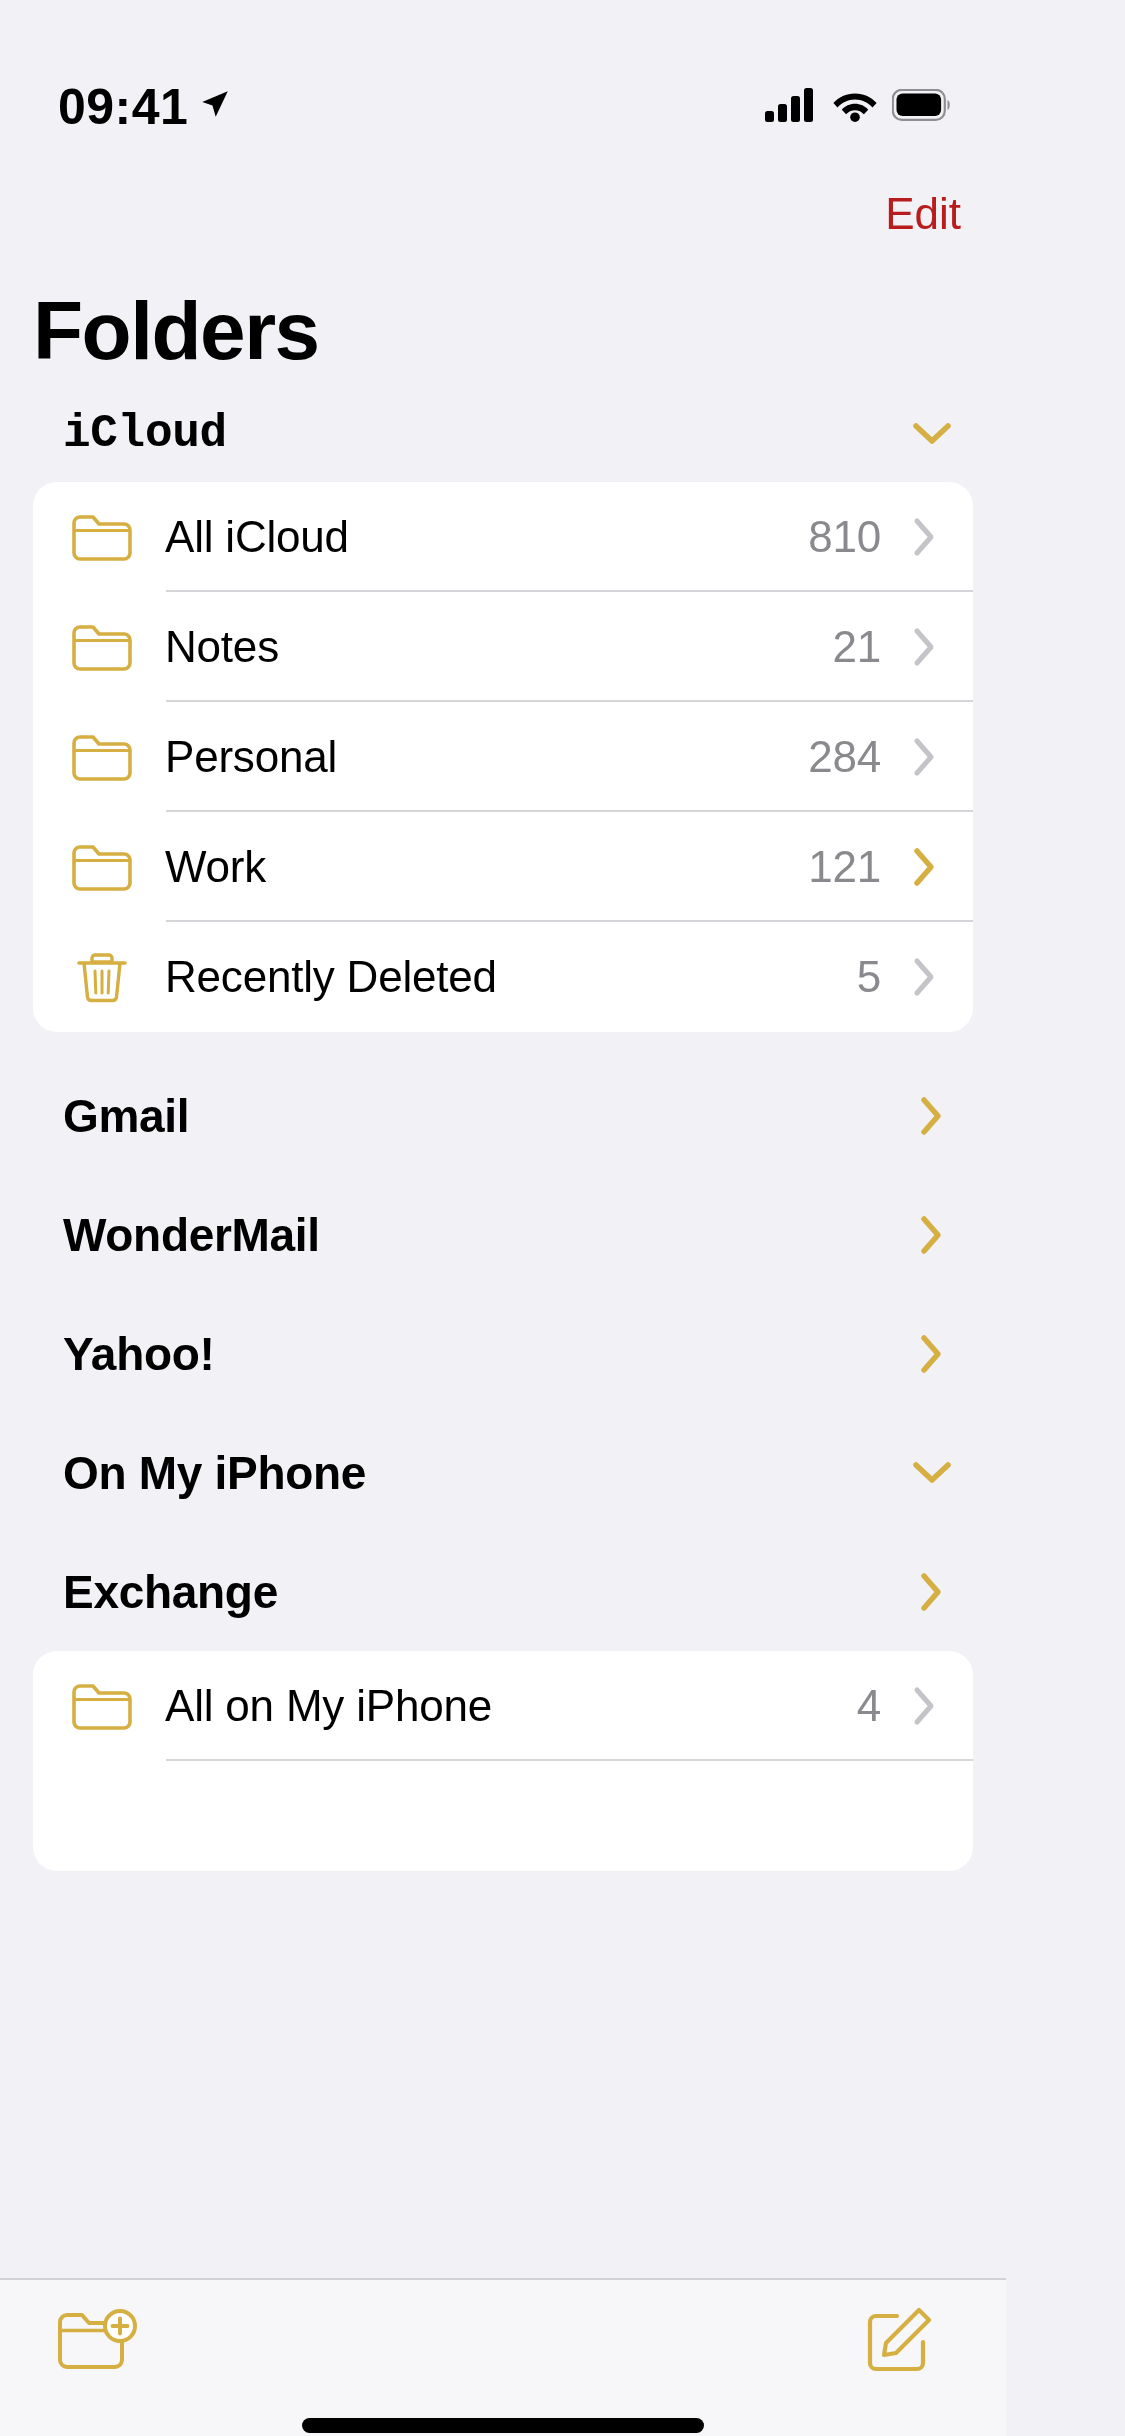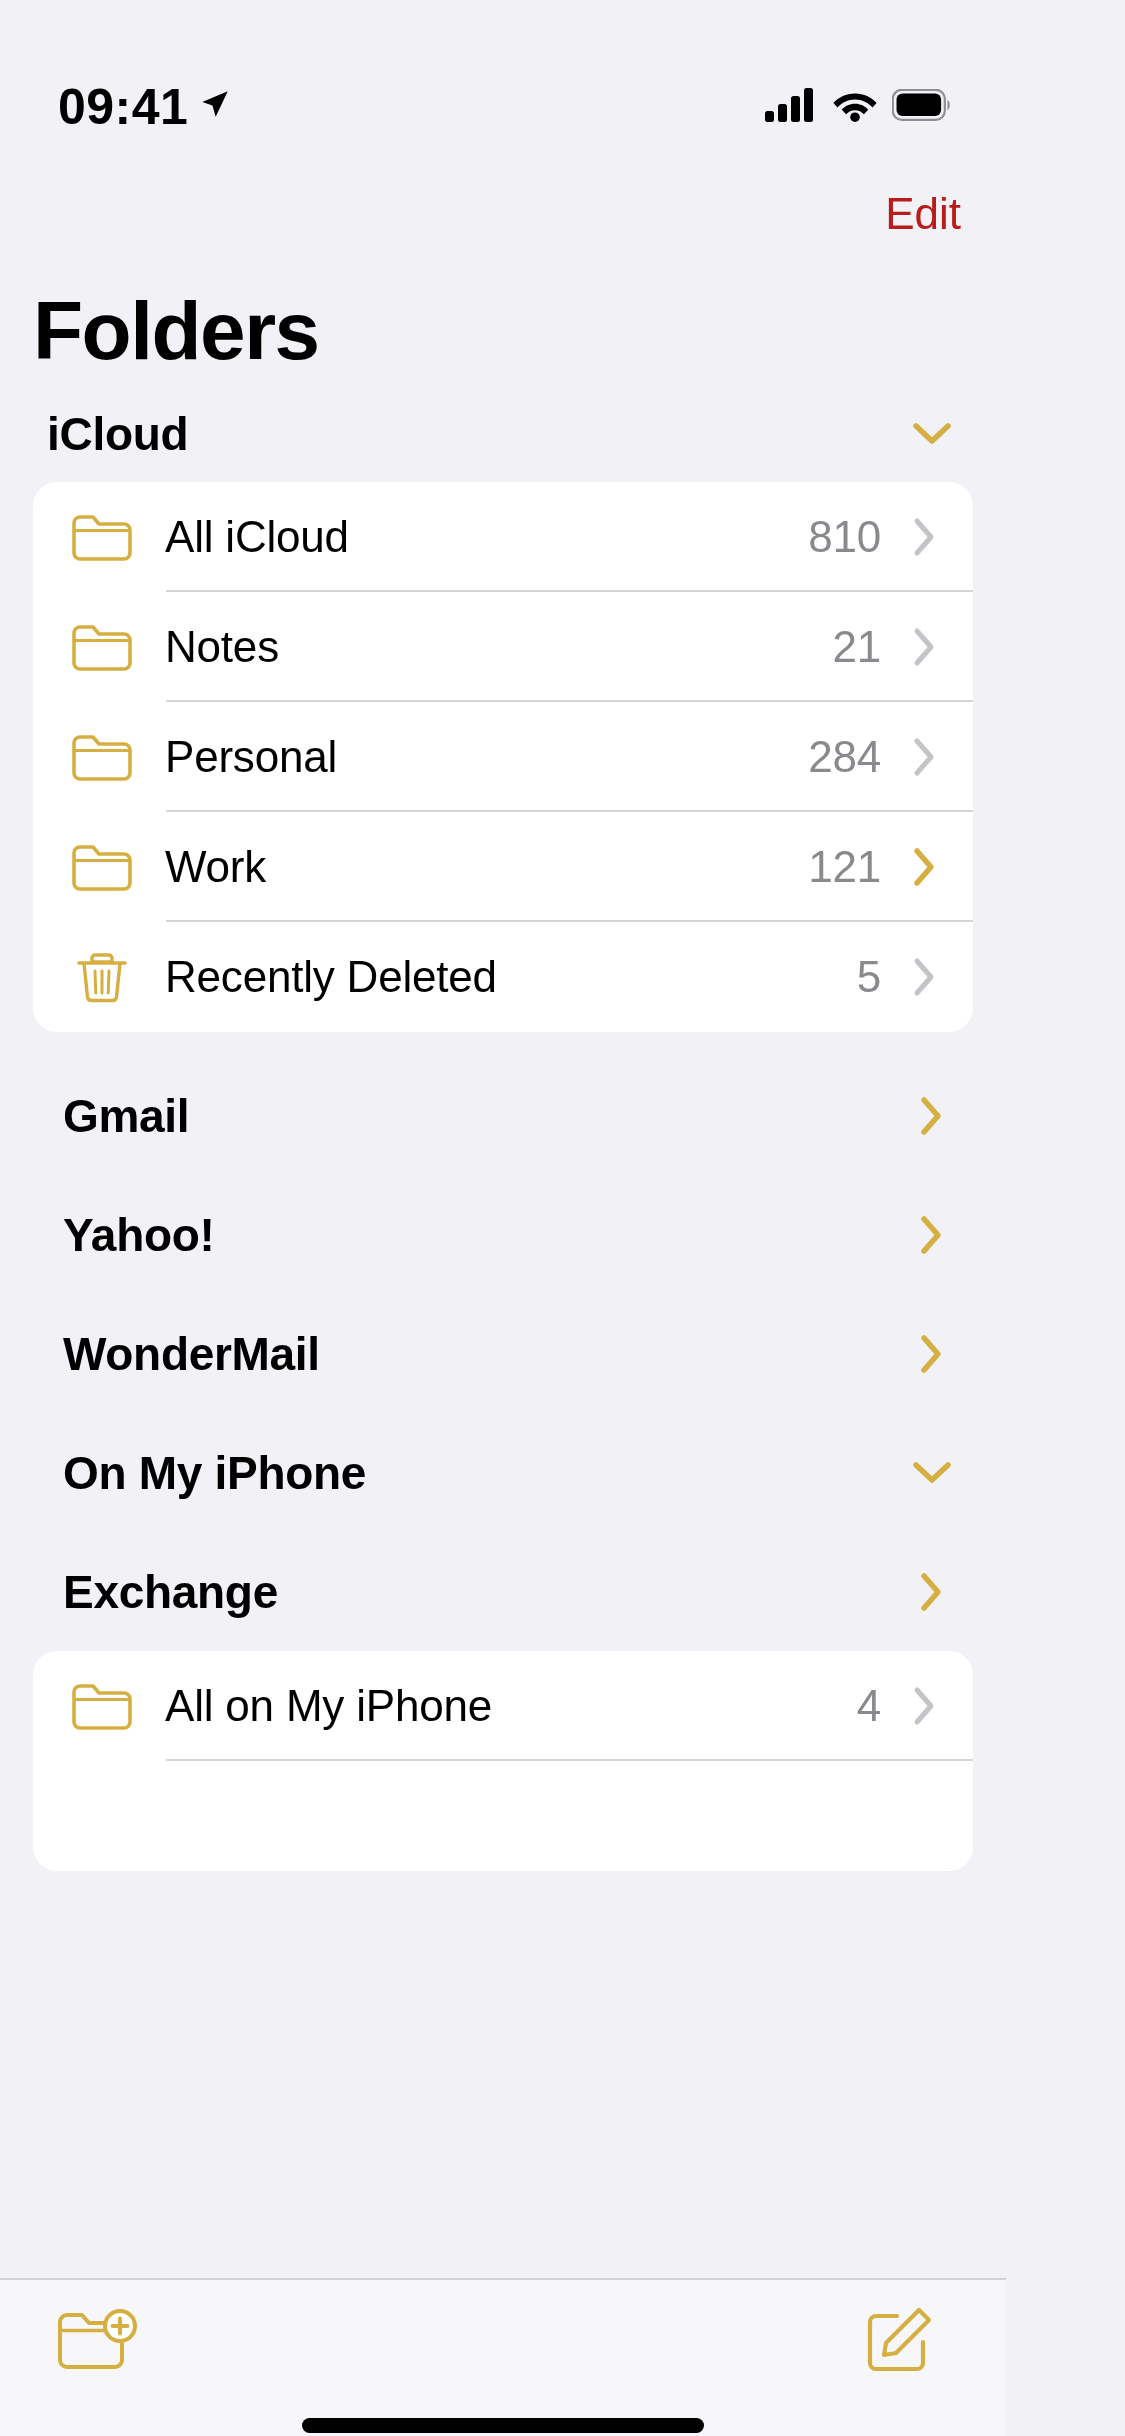--- a/index.html
+++ b/index.html
@@ -58,21 +58,22 @@
   .content {
     flex:1 1 auto;
     overflow:hidden;
     position:relative;
   }
 
   
   .section-header {
     height:100px;
     display:flex; align-items:center; justify-content:space-between;
-    padding:0 48px 0 47px;
+    padding:0 48px 0 63px;
+    font-family:Liberation Mono, monospace;
   }
   .section-header.first { height:96px; }
   .section-header .sh-title {
     font-size:46px; font-weight:bold; color:#000;
     letter-spacing:-0.3px;
   }
   .chev-wrap { display:flex; align-items:center; justify-content:center; width:52px; height:52px; }
 
   
   .card {
@@ -300,30 +301,30 @@
     <div class="acct-header">
       <span class="sh-title">Gmail</span>
       <span class="chev-wrap">
         <svg width="26" height="42" viewBox="0 0 26 42">
             <path d="M5 5 L19 21 L5 37" fill="none" stroke="#D6AF43" stroke-width="5.5" stroke-linecap="round" stroke-linejoin="round"></path>
           </svg>
       </span>
     </div>
 
     <div class="acct-header">
-      <span class="sh-title">Yahoo!</span>
+      <span class="sh-title">WonderMail</span>
       <span class="chev-wrap">
         <svg width="26" height="42" viewBox="0 0 26 42">
             <path d="M5 5 L19 21 L5 37" fill="none" stroke="#D6AF43" stroke-width="5.5" stroke-linecap="round" stroke-linejoin="round"></path>
           </svg>
       </span>
     </div>
 
     <div class="acct-header">
-      <span class="sh-title">WonderMail</span>
+      <span class="sh-title">Yahoo!</span>
       <span class="chev-wrap">
         <svg width="26" height="42" viewBox="0 0 26 42">
             <path d="M5 5 L19 21 L5 37" fill="none" stroke="#D6AF43" stroke-width="5.5" stroke-linecap="round" stroke-linejoin="round"></path>
           </svg>
       </span>
     </div>
 
     <div class="acct-header">
       <span class="sh-title">On My iPhone</span>
       <span class="chev-wrap">

